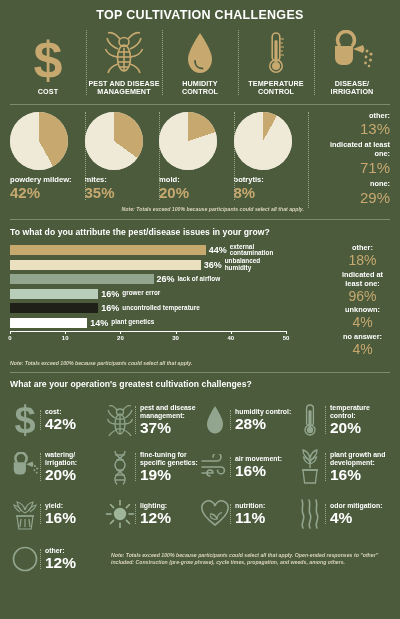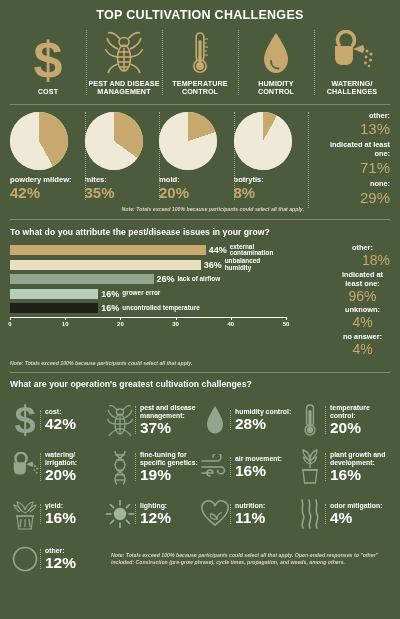--- a/index.html
+++ b/index.html
@@ -148,64 +148,64 @@
               <path d="M26.5 27 C34 26 37 23 38.5 19"></path>
             <path d="M14 34 C8 36 5 39 4 43"></path>
               <path d="M26 34 C32 36 35 39 36 43"></path>
           </svg>
         </div>
         <div class="icon-label">PEST AND DISEASE MANAGEMENT</div>
       </div>
 
       <div class="icon-cell">
         <div class="icon-art">
+          <svg width="32" height="46" viewBox="0 0 32 46">
+            <path d="M16 3 C16 3 4 20 4 29 C4 37 9.4 43 16 43 C22.6 43 28 37 28 29 C28 20 16 3 16 3 Z" fill="#c7a970"></path>
+            <path d="M11 31 C11 35.5 14 38.5 18.5 38.5" stroke="#4b5b3c" stroke-width="1.8" fill="none" stroke-linecap="round"></path>
+          </svg>
+        </div>
+        <div class="icon-label">HUMIDITY CONTROL</div>
+      </div>
+
+      <div class="icon-cell">
+        <div class="icon-art">
           <svg width="24" height="46" viewBox="0 0 24 46">
             <rect x="8.2" y="3" width="7.6" height="28" rx="3.8" fill="none" stroke="#c7a970" stroke-width="1.6"></rect>
             <circle cx="12" cy="36" r="6.2" fill="none" stroke="#c7a970" stroke-width="1.6"></circle>
             <rect x="10.4" y="10" width="3.2" height="22" rx="1.6" fill="#c7a970"></rect>
             <circle cx="12" cy="36" r="4" fill="#c7a970"></circle>
             <g stroke="#c7a970" stroke-width="1.1">
               <line x1="16.4" y1="9" x2="20" y2="9"></line>
               <line x1="16.4" y1="13" x2="19" y2="13"></line>
               <line x1="16.4" y1="17" x2="20" y2="17"></line>
               <line x1="16.4" y1="21" x2="19" y2="21"></line>
               <line x1="16.4" y1="25" x2="20" y2="25"></line>
             </g>
           </svg>
         </div>
         <div class="icon-label">TEMPERATURE CONTROL</div>
-      </div>
-
-      <div class="icon-cell">
-        <div class="icon-art">
-          <svg width="32" height="46" viewBox="0 0 32 46">
-            <path d="M16 3 C16 3 4 20 4 29 C4 37 9.4 43 16 43 C22.6 43 28 37 28 29 C28 20 16 3 16 3 Z" fill="#c7a970"></path>
-            <path d="M11 31 C11 35.5 14 38.5 18.5 38.5" stroke="#4b5b3c" stroke-width="1.8" fill="none" stroke-linecap="round"></path>
-          </svg>
-        </div>
-        <div class="icon-label">HUMIDITY CONTROL</div>
       </div>
 
       <div class="icon-cell">
         <div class="icon-art">
           <svg width="50" height="46" viewBox="0 0 50 46">
             <path d="M8 16 h18 v12 a7 7 0 0 1 -7 7 h-4 a7 7 0 0 1 -7 -7 z" fill="#c7a970"></path>
             <path d="M13 16 a8.5 8.5 0 1 1 12 0" fill="none" stroke="#c7a970" stroke-width="3.6"></path>
             <path d="M26 19 l10 -4 l1.5 4 l-1.5 4 l-10 -4 z" fill="#c7a970"></path>
             <g fill="#c7a970">
               <circle cx="40" cy="21" r="1.5"></circle>
                 <circle cx="44" cy="24" r="1.6"></circle>
               <circle cx="39" cy="27" r="1.4"></circle>
                 <circle cx="43.5" cy="30" r="1.5"></circle>
               <circle cx="38.5" cy="33" r="1.4"></circle>
                 <circle cx="42" cy="36" r="1.3"></circle>
             </g>
           </svg>
         </div>
-        <div class="icon-label">WATERING/ CHALLENGES</div>
+        <div class="icon-label">DISEASE/ IRRIGATION</div>
       </div>
 
     </div>
   </div>
   <div class="divider"></div>
 
   <div class="section">
     <div class="pie-wrap">
       <div class="pies">
 
@@ -284,41 +284,46 @@
           <div class="bar-val">16%</div>
           <div class="bar-txt">grower error</div>
         </div>
 
         <div class="bar-row">
           <div class="bar" style="width:32%; background:#1f2119;"></div>
           <div class="bar-val">16%</div>
           <div class="bar-txt">uncontrolled temperature</div>
         </div>
 
+        <div class="bar-row">
+          <div class="bar" style="width:28%; background:#ffffff;"></div>
+          <div class="bar-val">14%</div>
+          <div class="bar-txt">plant genetics</div>
+        </div>
 
         <div class="axis">
           <div class="axis-line"></div>
           <div class="tick" style="left:0%"></div>
             <div class="tick-lbl" style="left:0%">0</div>
           <div class="tick" style="left:20%"></div>
             <div class="tick-lbl" style="left:20%">10</div>
           <div class="tick" style="left:40%"></div>
             <div class="tick-lbl" style="left:40%">20</div>
           <div class="tick" style="left:60%"></div>
             <div class="tick-lbl" style="left:60%">30</div>
           <div class="tick" style="left:80%"></div>
             <div class="tick-lbl" style="left:80%">40</div>
           <div class="tick" style="left:100%"></div>
             <div class="tick-lbl" style="left:100%">50</div>
         </div>
       </div>
 
       <div class="bar-side">
         <div class="side-lbl">other:</div>
-        <div class="side-val" style="font-size:14px;text-align:right;">18%</div>
+        <div class="side-val" style="font-size:14px;">18%</div>
         <div class="side-lbl">indicated at least one:</div>
         <div class="side-val" style="font-size:14px;">96%</div>
         <div class="side-lbl">unknown:</div>
         <div class="side-val" style="font-size:14px;">4%</div>
         <div class="side-lbl">no answer:</div>
         <div class="side-val" style="font-size:14px;">4%</div>
       </div>
     </div>
     <div class="note" style="margin-top:1px;">Note: Totals exceed 100% because participants could select all that apply.</div>
   </div>

